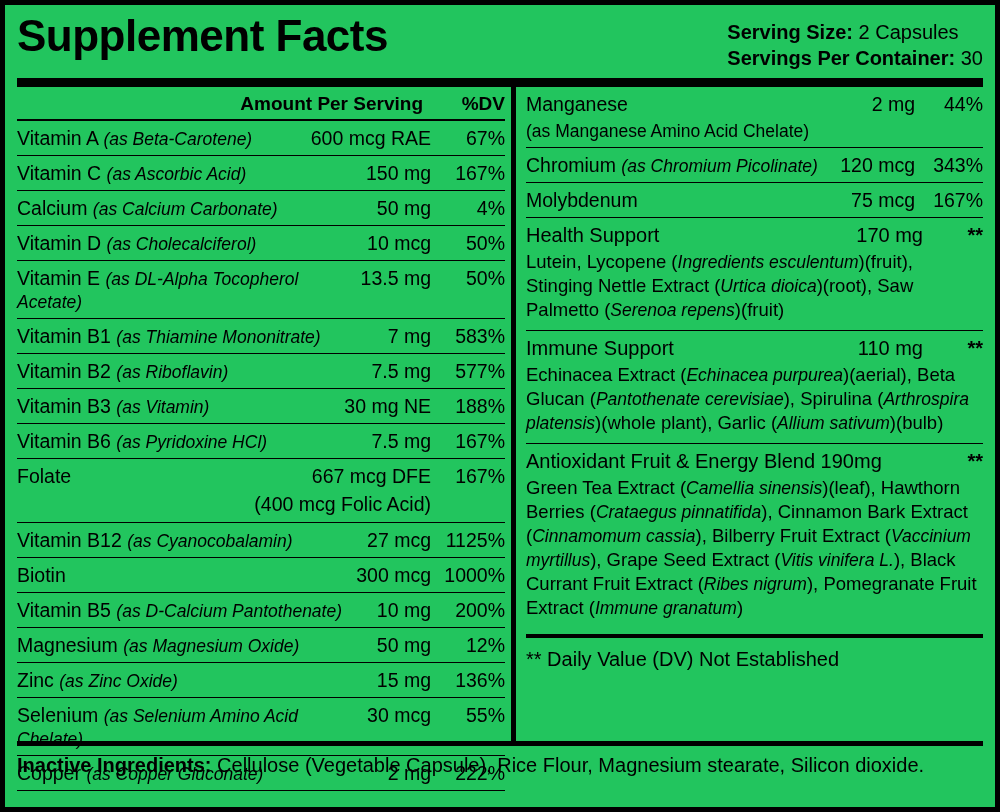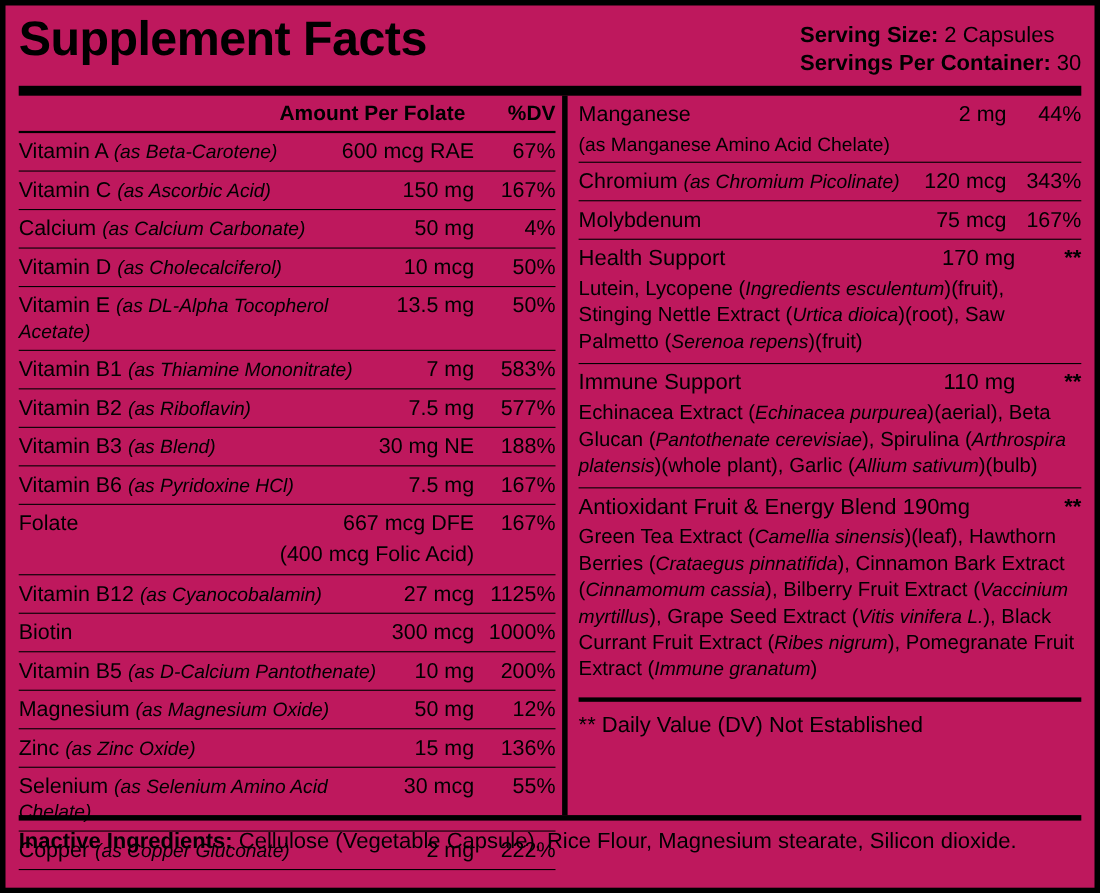--- a/index.html
+++ b/index.html
@@ -13,21 +13,21 @@
     height: 812px;
     font-family: "Liberation Sans", sans-serif;
     color: #000000;
     overflow: hidden;
   }
   .panel {
     position: relative;
     width: 1000px;
     height: 812px;
     border: 5px solid #000000;
-    background: #be185d;
+    background: #22c55e;
     padding: 8px 12px 0 12px;
   }
   
   .header {
     display: flex;
     align-items: flex-start;
     justify-content: space-between;
     padding-bottom: 2px;
   }
   .title {
@@ -155,21 +155,21 @@
       </div>
     </div>
   </div>
 
   <div class="rule-thick"></div>
 
   <div class="columns">
 
     <div class="col-left">
       <div class="amount-header">
-        <div class="aps">Amount Per Folate</div>
+        <div class="aps">Amount Per Serving</div>
         <div class="dv">%DV</div>
       </div>
       <div class="hr"></div>
       <div id="left-rows">
           <div class="row">
             <div class="name">Vitamin A <span class="paren">(as Beta-Carotene)</span></div>
             <div class="amt">600 mcg RAE</div>
             <div class="dv">67%</div>
           </div>
           <div class="hr-thin"></div>
@@ -203,21 +203,21 @@
             <div class="dv">583%</div>
           </div>
           <div class="hr-thin"></div>
           <div class="row">
             <div class="name">Vitamin B2 <span class="paren">(as Riboflavin)</span></div>
             <div class="amt">7.5 mg</div>
             <div class="dv">577%</div>
           </div>
           <div class="hr-thin"></div>
           <div class="row">
-            <div class="name">Vitamin B3 <span class="paren">(as Blend)</span></div>
+            <div class="name">Vitamin B3 <span class="paren">(as Vitamin)</span></div>
             <div class="amt">30 mg NE</div>
             <div class="dv">188%</div>
           </div>
           <div class="hr-thin"></div>
           <div class="row">
             <div class="name">Vitamin B6 <span class="paren">(as Pyridoxine HCl)</span></div>
             <div class="amt">7.5 mg</div>
             <div class="dv">167%</div>
           </div>
           <div class="hr-thin"></div>

